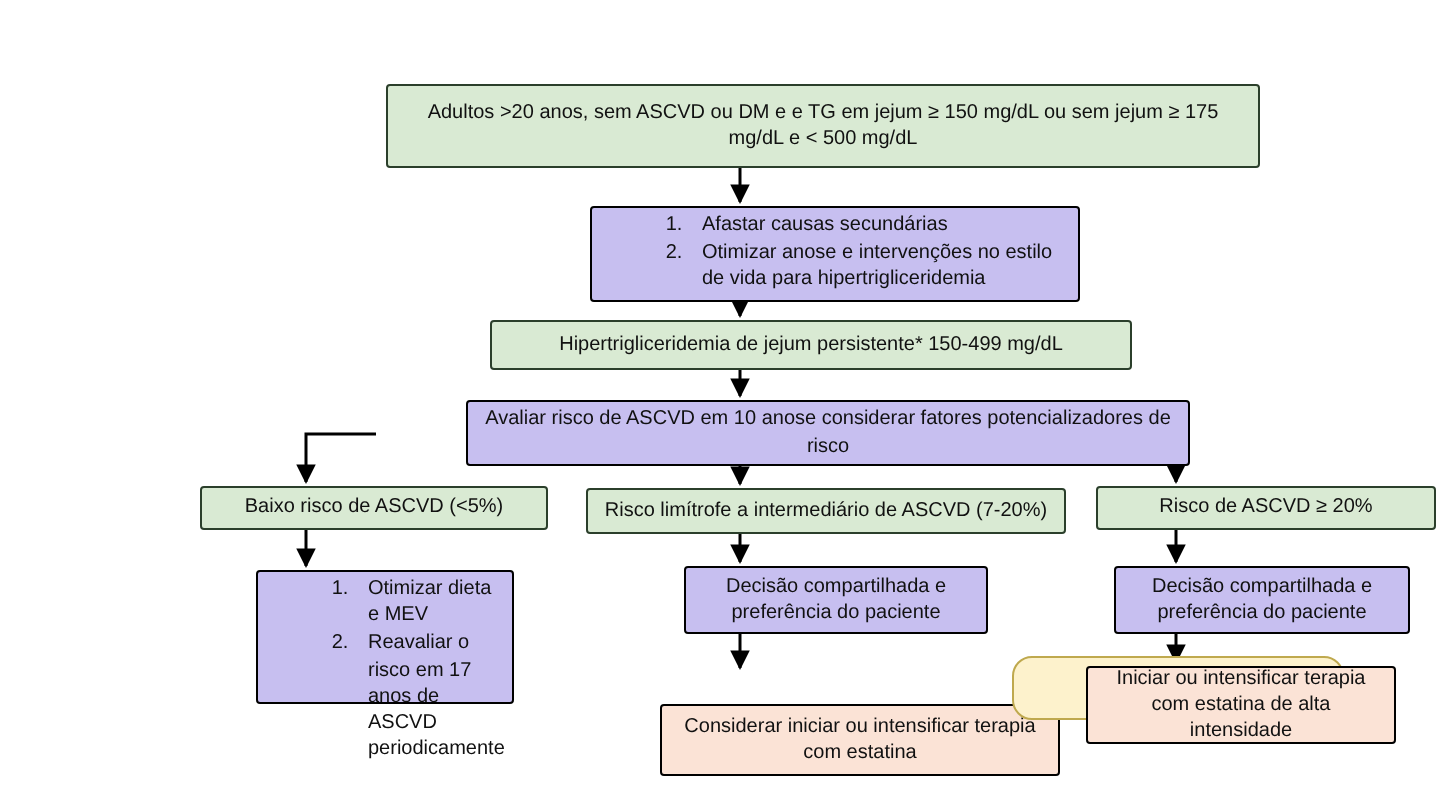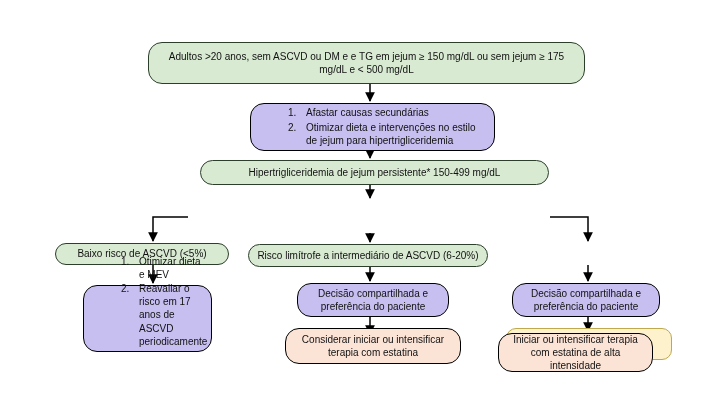--- a/index.html
+++ b/index.html
@@ -32,58 +32,59 @@
   .node {
     position: absolute;
     box-sizing: border-box;
     display: flex;
     align-items: center;
     justify-content: center;
     text-align: center;
     font-size: 10px;
     line-height: 1.32;
     padding: 2px 8px;
-    border-radius: 14px;
+    border-radius: 2px;
+    margin-left: 45px;
   }
   .green  { background: var(--green-fill,  #d9ead3); border: 1.5px solid var(--green-border,  #2b3f2b); }
   .purple { background: var(--purple-fill, #c7bff0); border: 1.5px solid var(--purple-border, #000000); }
   .orange { background: var(--orange-fill, #fbe3d6); border: 1.5px solid var(--orange-border, #000000); }
   .yellow-back {
     position: absolute;
     box-sizing: border-box;
     background: var(--yellow-fill, #fdf2cc);
     border: 1.5px solid var(--yellow-border, #bfa94e);
     border-radius: 10px;
   }
   .node.list {
     justify-content: flex-start;
     text-align: left;
-    align-items: flex-end;
+    align-items: flex-start;
     padding-left: 24px;
   }
   .node.list ol {
     margin: 0;
     padding-left: 24px;
   }
   .node.list li {
     padding-left: 7px;
     margin: 0 0 1px 0;
   }
   
   #n-criteria      { left:148px; top:42px;  width:437px; height:42px; }
   #n-initial-steps { left:250px; top:103px; width:245px; height:48px; font-size:10px; }
-  #n-persistent    { left:200px; top:160px; width:349px; height:25px; }
+  #n-persistent    { left:200px; top:160px; width:321px; height:25px; }
   #n-assess        { left:188px; top:200px; width:362px; height:33px; }
   #n-low           { left:55px;  top:243px; width:174px; height:22px; }
   #n-mid           { left:248px; top:244px; width:240px; height:23px; }
   #n-high          { left:503px; top:243px; width:170px; height:22px; }
   #n-low-steps     { left:83px;  top:285px; width:129px; height:67px; }
   #n-mid-decision  { left:297px; top:283px; width:152px; height:34px; }
   #n-high-decision { left:512px; top:283px; width:148px; height:34px; }
-  #n-mid-action    { left:285px; top:328px; width:176px; height:36px; }
+  #n-mid-action    { left:285px; top:352px; width:200px; height:36px; }
   #n-high-action   { left:498px; top:333px; width:155px; height:39px; }
   #n-high-action-back { left:506px; top:328px; width:166px; height:32px; }
 </style>
 </head>
 <body>
 
 <div id="canvas">
 
   <svg id="arrows" width="720" height="405" viewBox="0 0 720 405">
     <defs>
@@ -104,37 +105,43 @@
     <path class="edge" d="M588,317 L588,331" marker-end="url(#ah)"></path>
   </svg>
 
   <div id="n-criteria" class="node green">
     <span>Adultos &gt;20 anos, sem ASCVD ou DM e e TG em jejum ≥ 150 mg/dL ou sem jejum ≥ 175 mg/dL e &lt; 500 mg/dL</span>
   </div>
 
   <div id="n-initial-steps" class="node purple list">
     <ol>
       <li>Afastar causas secundárias</li>
-      <li>Otimizar dieta e intervenções no estilo de jejum para hipertrigliceridemia</li>
+      <li>Otimizar anose e intervenções no estilo de vida para hipertrigliceridemia</li>
     </ol>
   </div>
 
   <div id="n-persistent" class="node green">
     <span>Hipertrigliceridemia de jejum persistente* 150-499 mg/dL</span>
   </div>
 
+  <div id="n-assess" class="node purple">
+    <span>Avaliar risco de ASCVD em 10 anose considerar fatores potencializadores de risco</span>
+  </div>
 
   <div id="n-low" class="node green">
     <span>Baixo risco de ASCVD (&lt;5%)</span>
   </div>
 
   <div id="n-mid" class="node green">
-    <span>Risco limítrofe a intermediário de ASCVD (6-20%)</span>
+    <span>Risco limítrofe a intermediário de ASCVD (7-20%)</span>
   </div>
 
+  <div id="n-high" class="node green">
+    <span>Risco de ASCVD ≥ 20%</span>
+  </div>
 
   <div id="n-low-steps" class="node purple list">
     <ol>
       <li>Otimizar dieta e MEV</li>
       <li>Reavaliar o risco em 17 anos de ASCVD periodicamente</li>
     </ol>
   </div>
 
   <div id="n-mid-decision" class="node purple">
     <span>Decisão compartilhada e preferência do paciente</span>

